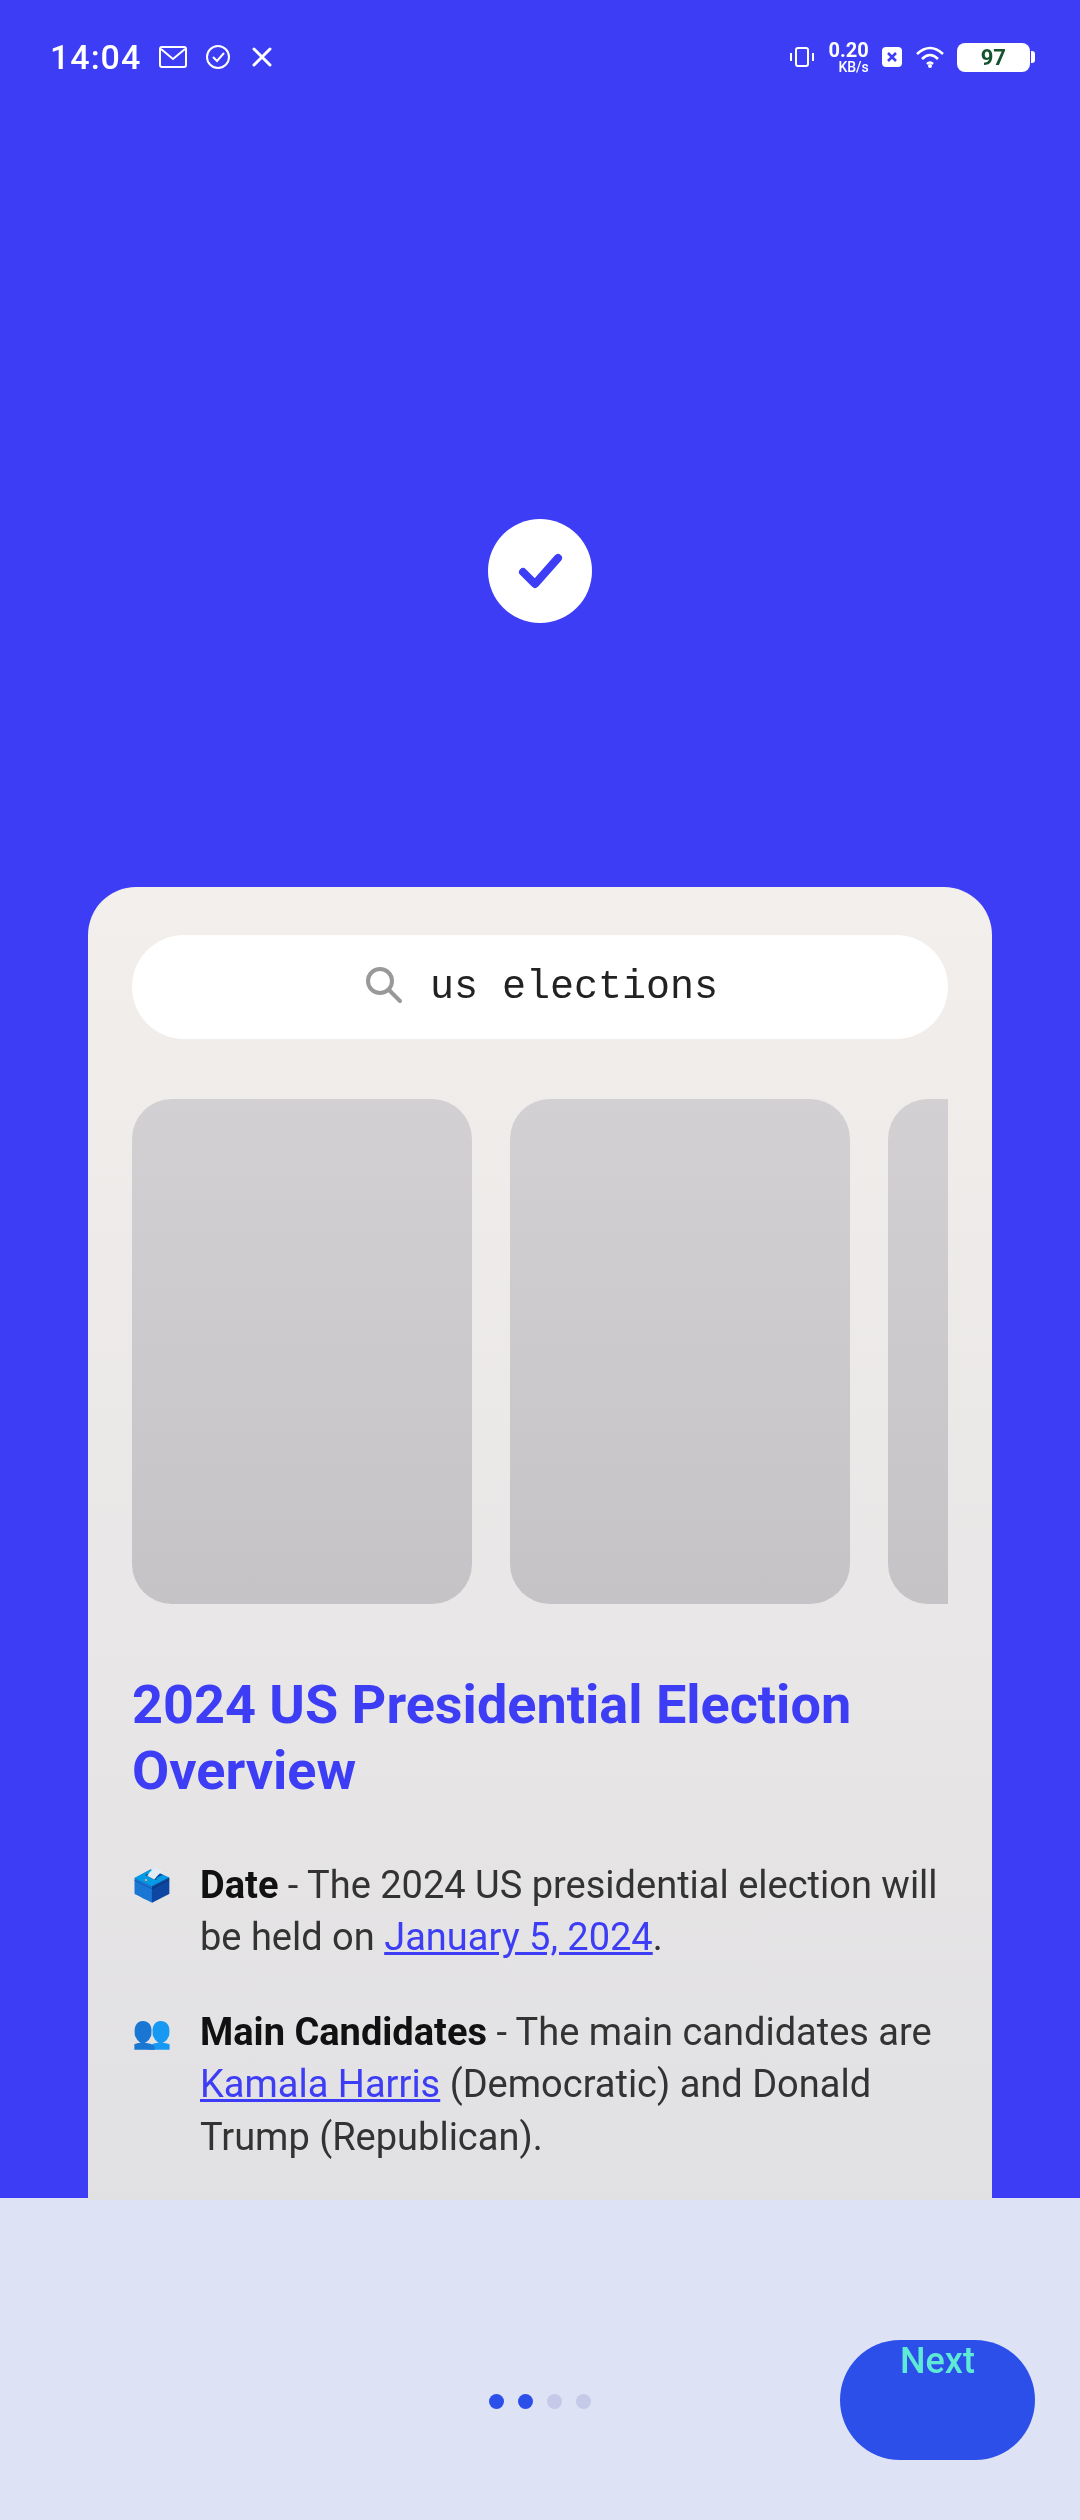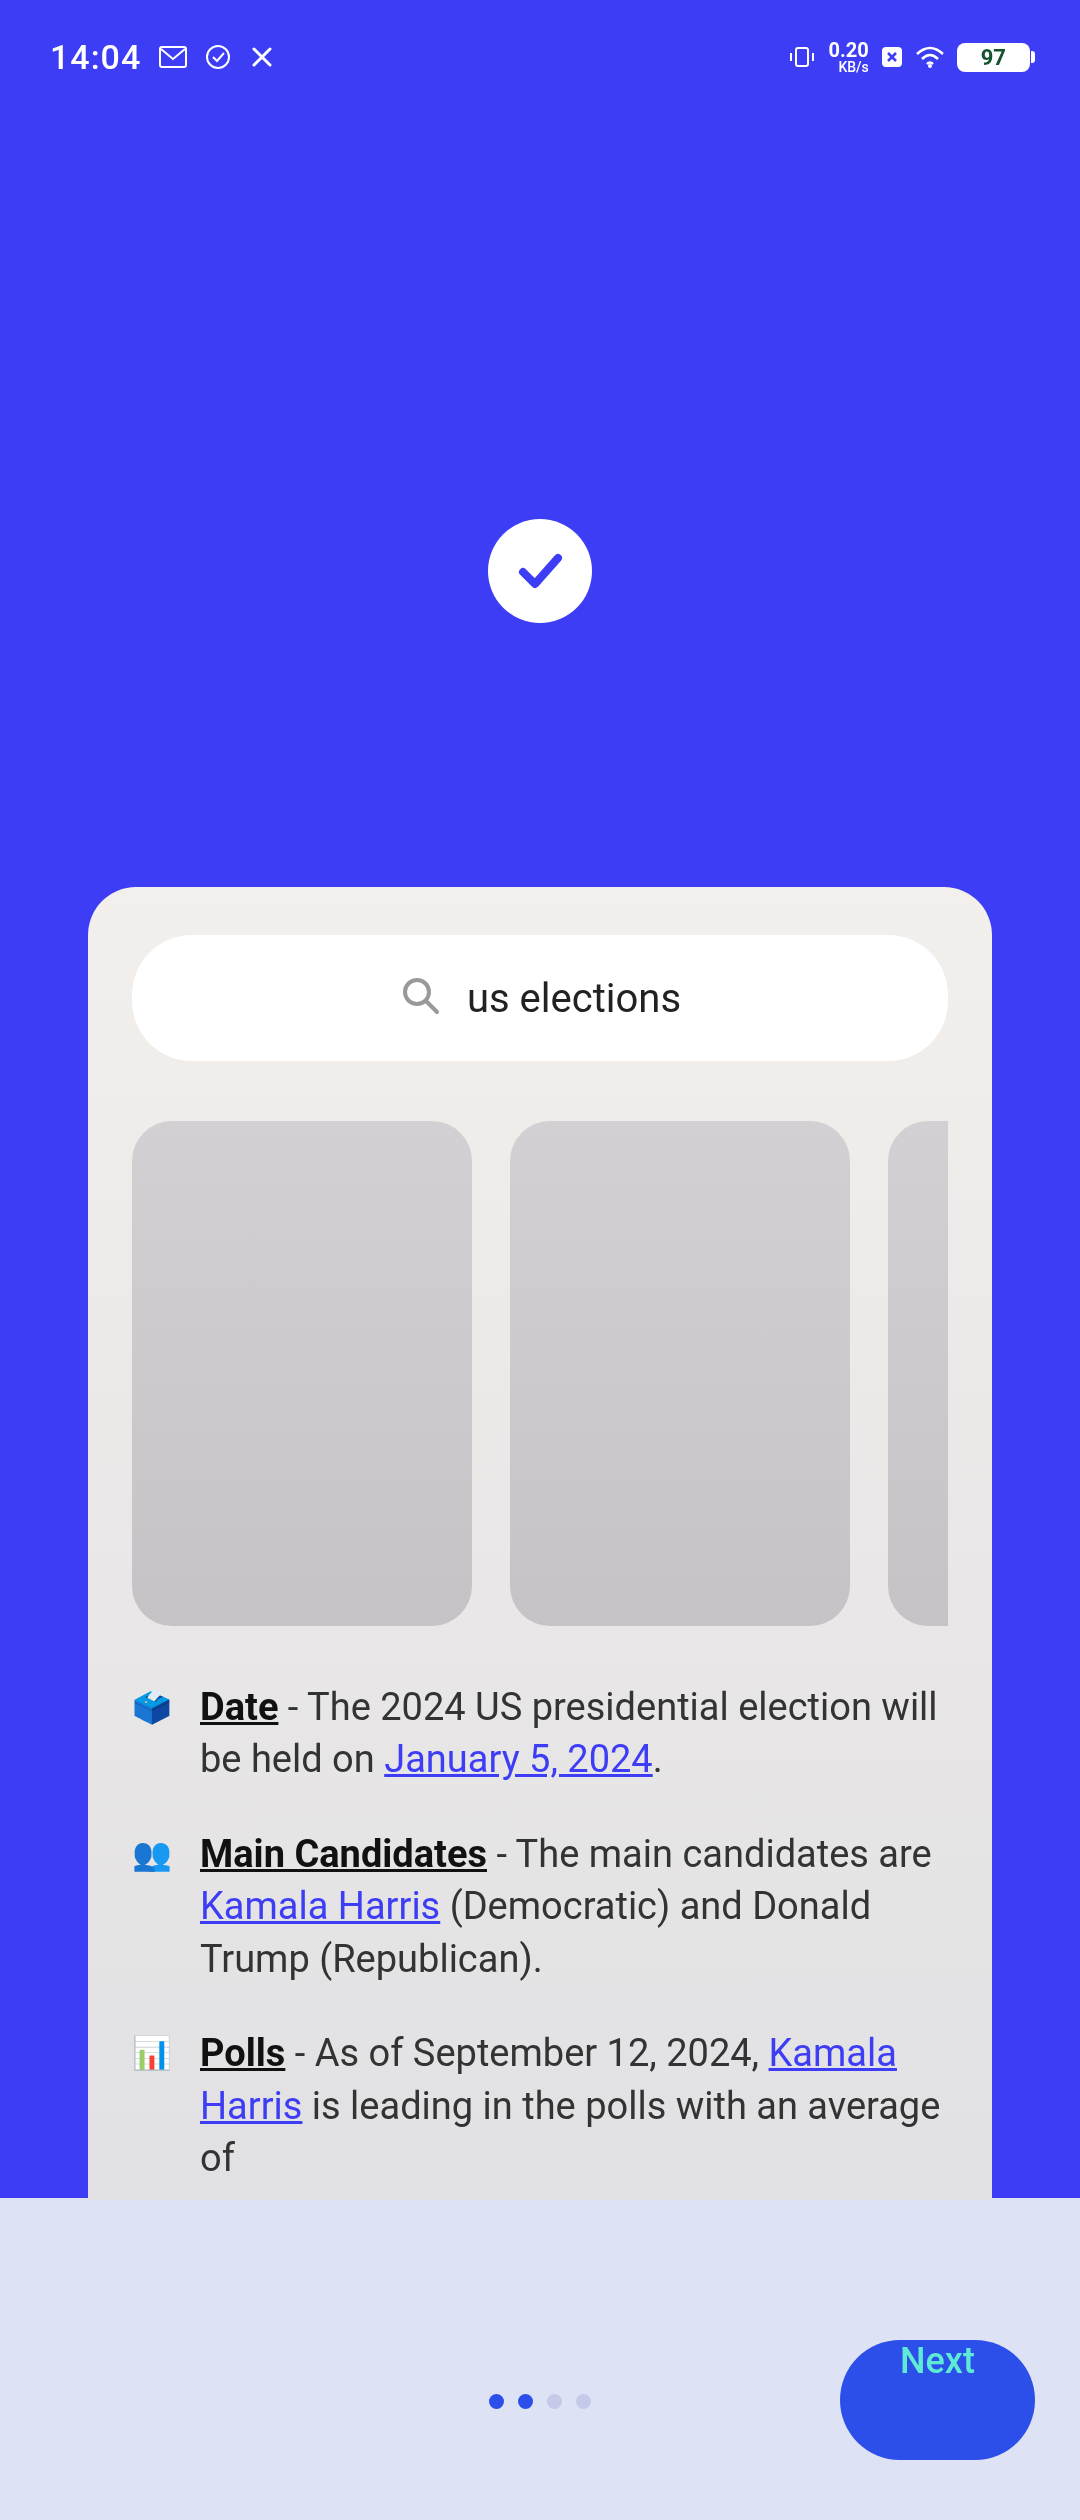--- a/index.html
+++ b/index.html
@@ -113,26 +113,27 @@
     right: 88px;
     background: linear-gradient(180deg, #f2efec 0%, #e0dfe2 100%);
     border-radius: 48px 48px 0 0;
     height: 1400px;
     overflow: hidden;
     padding: 48px 44px 0 44px;
   }
   .search-bar {
     background: white;
     border-radius: 60px;
-    height: 126px;
+    height: 104px;
     display: flex;
     align-items: center;
     justify-content: center;
     gap: 24px;
     padding: 0 40px;
+    font-family: Liberation Mono, monospace;
   }
   .search-text {
     font-size: 40px;
     color: #222;
   }
   .tiles {
     display: flex;
     gap: 38px;
     margin-top: 60px;
     overflow: hidden;
@@ -169,21 +170,20 @@
     flex: 0 0 40px;
     font-size: 32px;
     padding-top: 4px;
   }
   .bullet-text {
     flex: 1;
   }
   .bullet-text b {
     font-weight: 700;
     color: #111;
-    text-decoration: underline;
   }
   .link {
     color: #3d3df5;
     text-decoration: underline;
   }
   .wave-divider {
     position: absolute;
     top: 2190px;
     left: 0;
     right: 0;
@@ -307,20 +307,21 @@
     </span>
     <span class="search-text">us elections</span>
   </div>
 
   <div class="tiles">
     <div class="tile"></div>
     <div class="tile"></div>
     <div class="tile partial"></div>
   </div>
 
+  <div class="card-title">2024 US Presidential Election Overview</div>
 
   <div class="bullets">
     <div class="bullet">
       <div class="bullet-icon">🗳️</div>
       <div class="bullet-text">
         <b>Date</b><span> - The 2024 US presidential election will be held on </span><span class="link">January 5, 2024</span><span>.</span>
       </div>
     </div>
     <div class="bullet">
       <div class="bullet-icon">👥</div>

